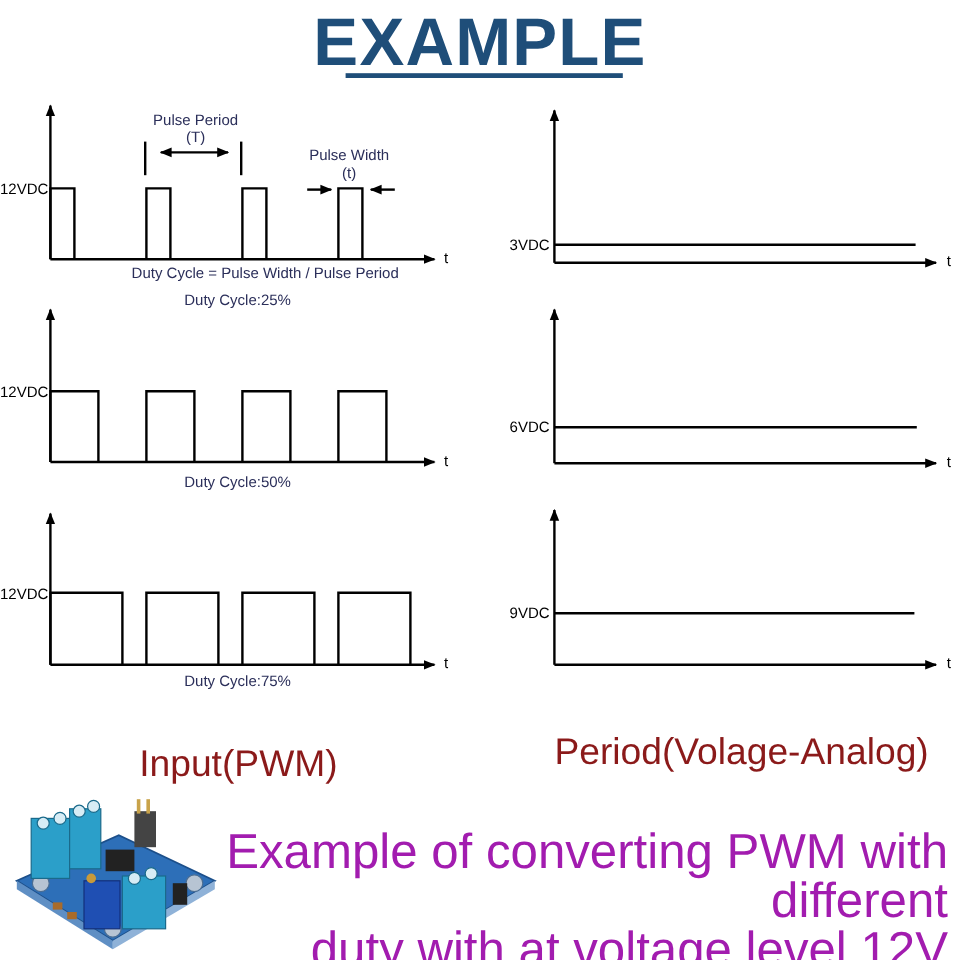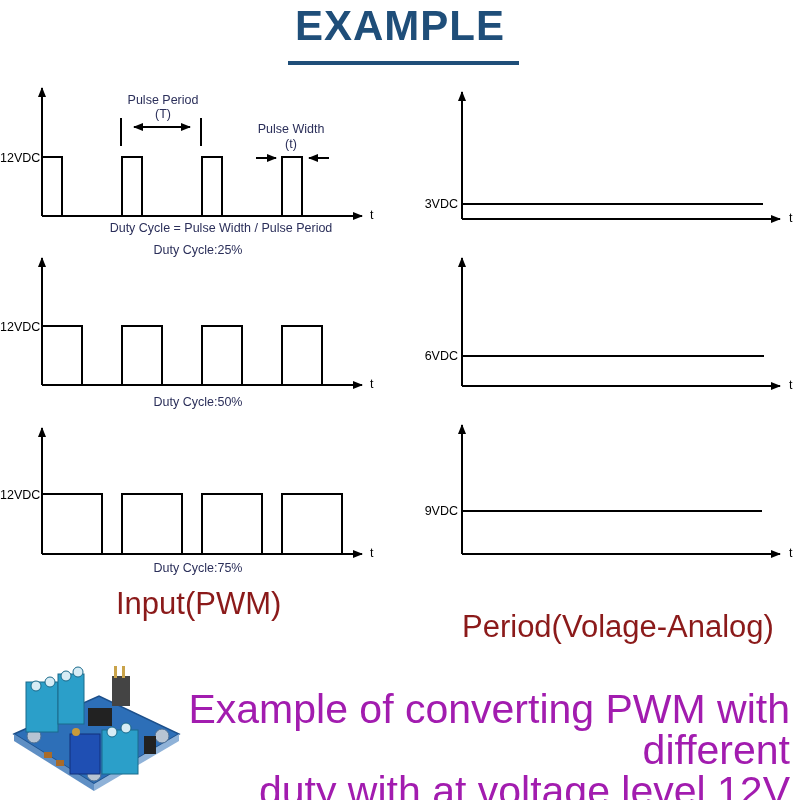--- a/index.html
+++ b/index.html
@@ -1,17 +1,17 @@
 <!DOCTYPE html>
 <html><head>
 <meta charset="utf-8">
 <style>
   html, body { margin:0; padding:0; background:#ffffff; }
   body { width:800px; height:800px; position:relative; overflow:hidden; font-family:"Liberation Sans", sans-serif; }
-  .title { position:absolute; left:0; width:800px; top:2px; text-align:center; font-weight:bold; font-size:42px; color:#1f4e79; letter-spacing:1px; }
+  .title { position:absolute; left:0; width:800px; top:2px; text-align:center; font-weight:bold; font-size:56px; color:#1f4e79; letter-spacing:1px; }
   .title-underline { position:absolute; left:288px; top:61px; width:231px; height:4px; background:#1f4e79; }
   svg#diagram { position:absolute; left:0; top:0; }
   .lbl-dark { font-family:"Liberation Sans", sans-serif; fill:#2b2f5a; font-size:12.5px; }
   .lbl-black { font-family:"Liberation Sans", sans-serif; fill:#000; font-size:12.5px; }
   .section { position:absolute; font-size:31px; color:#8b1a1a; }
   .caption { position:absolute; left:180px; width:610px; text-align:right; font-size:41px; color:#a21caf; line-height:41px; top:689px; }
   .board { position:absolute; left:4px; top:656px; }
 </style>
 </head>
 <body>
@@ -79,21 +79,21 @@
   </g>
   <g>
     <text class="lbl-dark" x="291" y="133" text-anchor="middle">Pulse Width</text>
     <text class="lbl-dark" x="291" y="148" text-anchor="middle">(t)</text>
     <line x1="256" y1="158" x2="276" y2="158" stroke="#000" stroke-width="2" marker-end="url(#arr)"></line>
     <line x1="329" y1="158" x2="309" y2="158" stroke="#000" stroke-width="2" marker-end="url(#arr)"></line>
   </g>
   <text class="lbl-dark" x="221" y="232" text-anchor="middle">Duty Cycle = Pulse Width / Pulse Period</text>
 </svg>
 
-<div class="section" style="left:116px; top:586px;">Input(PWM)</div>
+<div class="section" style="left:116px; top:619px;">Input(PWM)</div>
 <div class="section" style="left:462px; top:609px;">Period(Volage-Analog)</div>
 
 <div class="board">
   <svg width="180" height="140" viewBox="0 0 180 140">
     <polygon points="10,78 95,40 175,78 90,128" fill="#2d6fb8" stroke="#1c4f8a" stroke-width="1.5"></polygon>
     <polygon points="10,78 90,128 90,135 10,85" fill="#5f8fc4"></polygon>
     <polygon points="90,128 175,78 175,85 90,135" fill="#8fb2d8"></polygon>
     <circle cx="30" cy="80" r="7" fill="#b7c4d3" stroke="#4a6d93"></circle>
     <circle cx="90" cy="118" r="7" fill="#b7c4d3" stroke="#4a6d93"></circle>
     <circle cx="158" cy="80" r="7" fill="#b7c4d3" stroke="#4a6d93"></circle>

